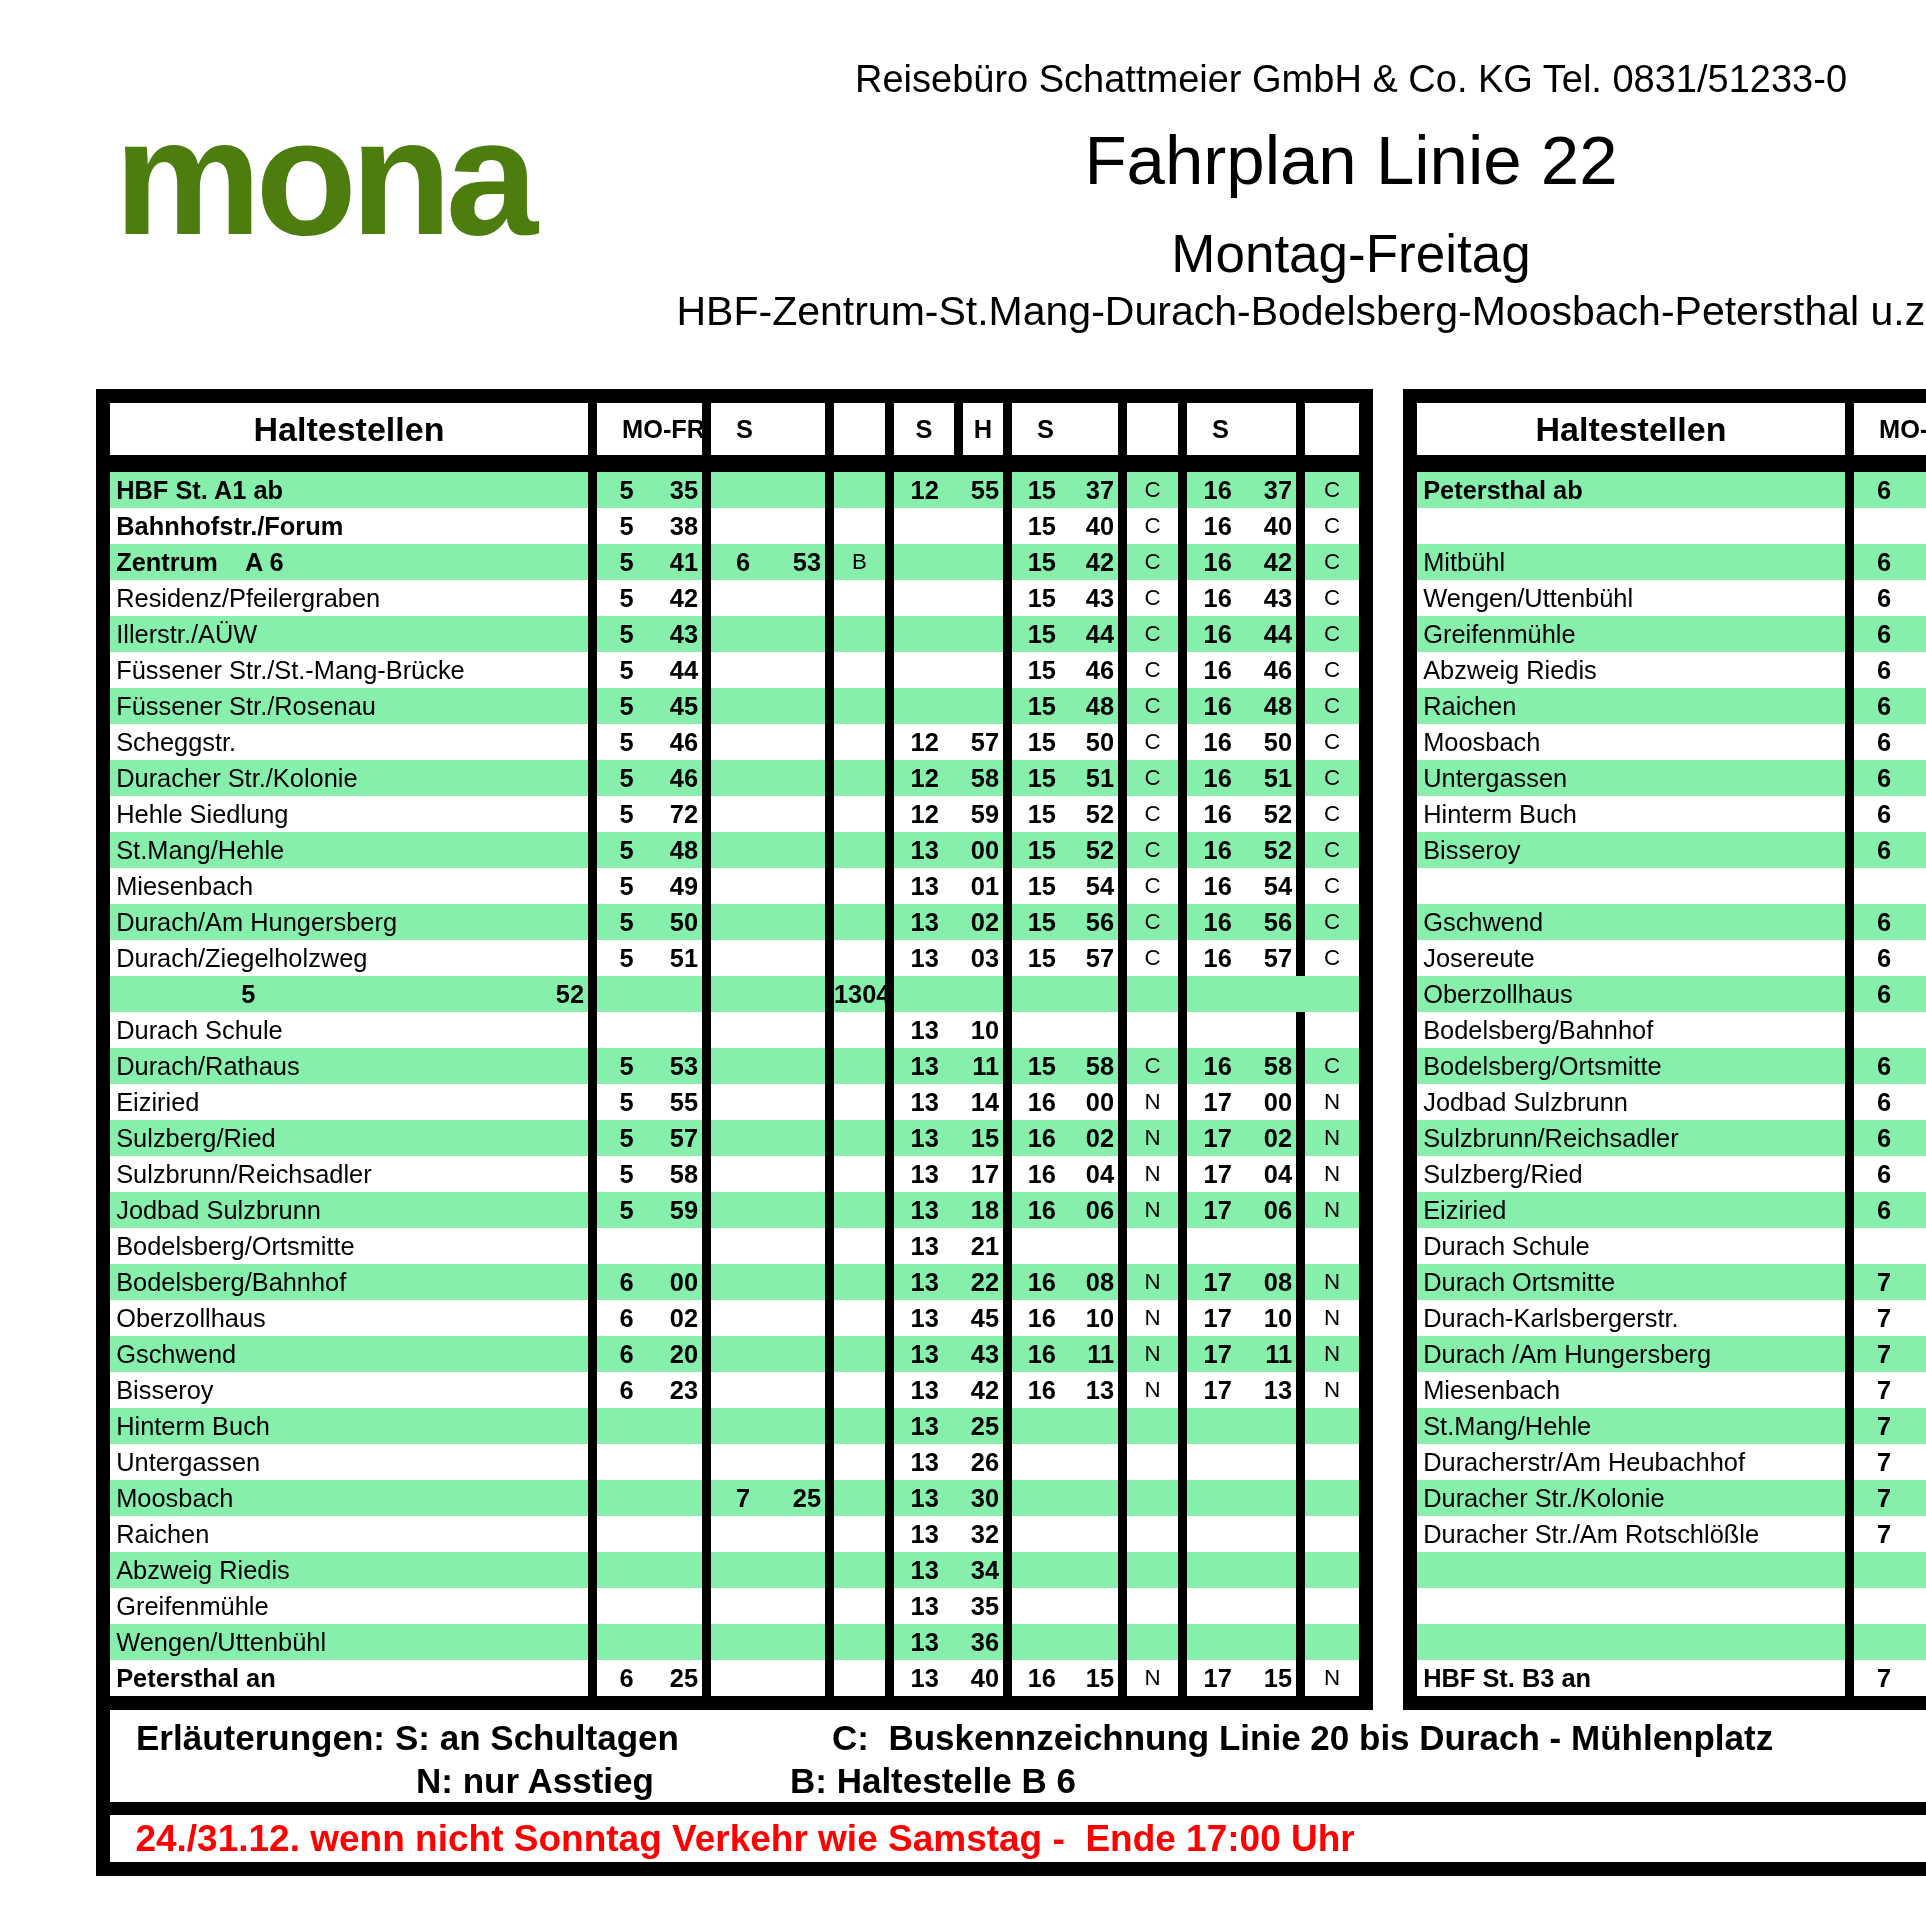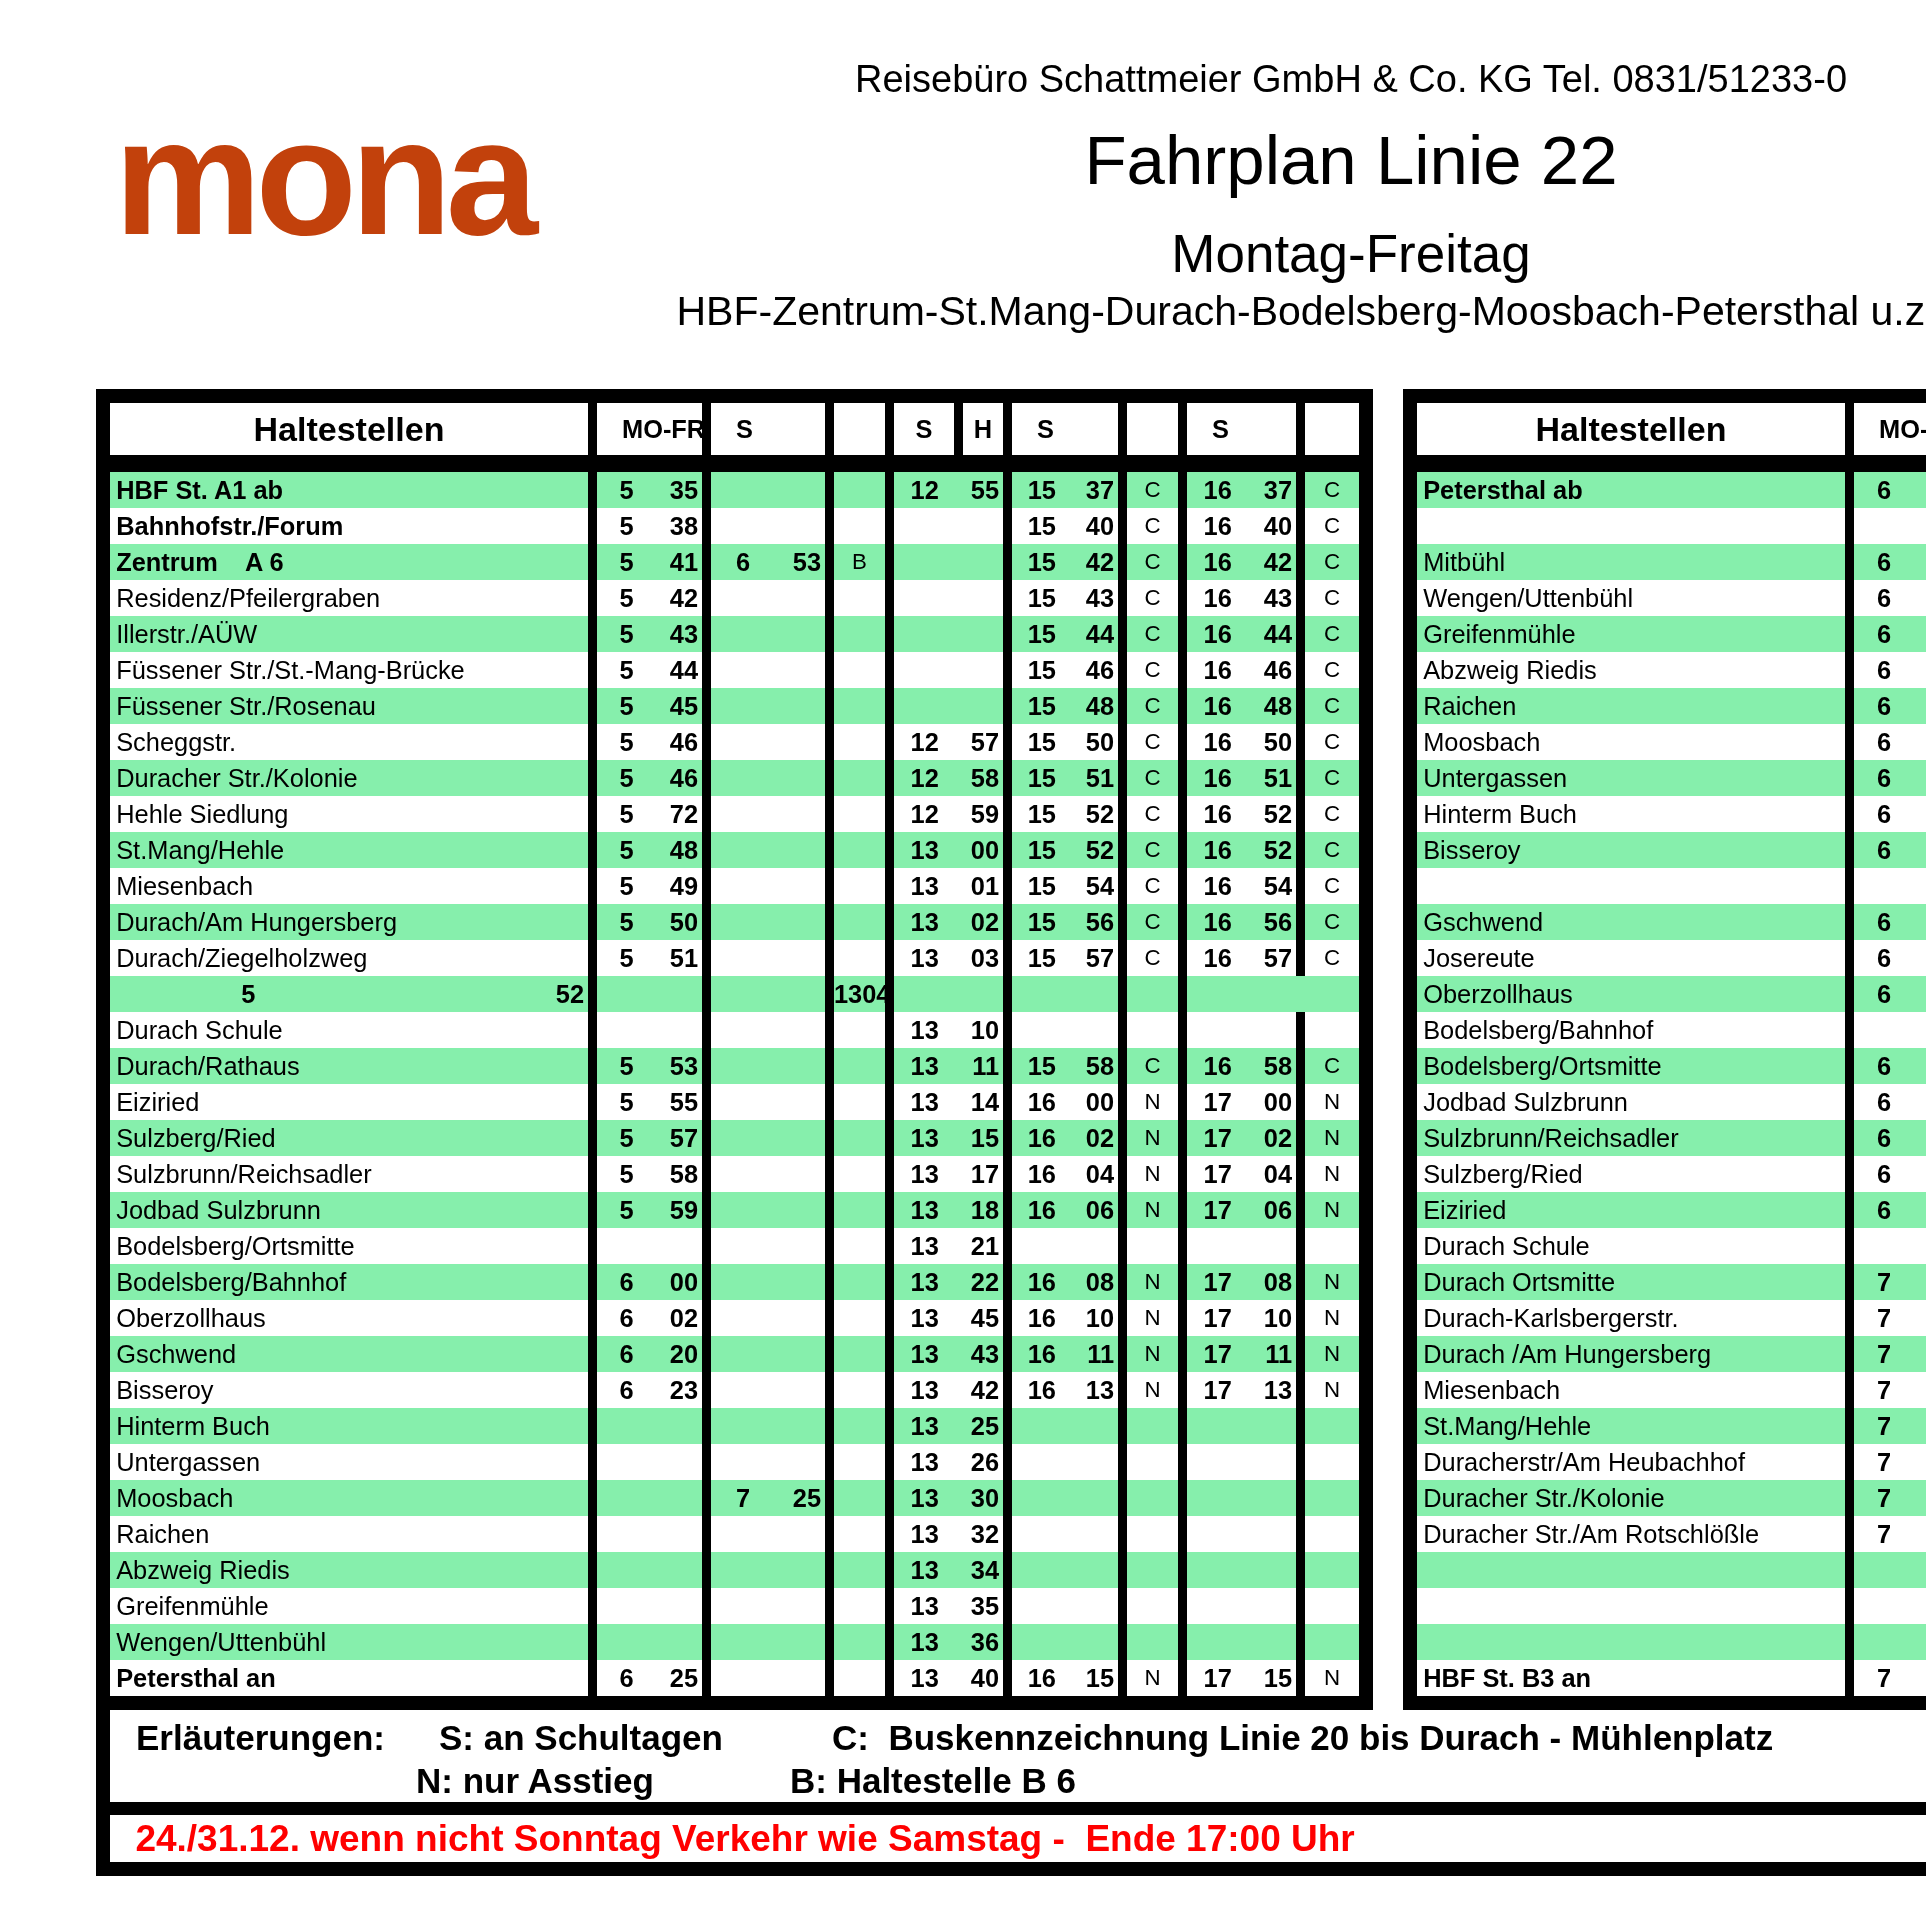--- a/index.html
+++ b/index.html
@@ -3,21 +3,21 @@
 <meta charset="utf-8">
 <style>
   *{box-sizing:border-box;}
   html,body{margin:0;padding:0;background:#fff;}
   .page{position:relative;width:2702px;height:1911px;background:#fff;overflow:hidden;
         font-family:"Liberation Sans","DejaVu Sans",sans-serif;color:#000;}
 
   
   .agency{position:absolute;left:0;top:58px;width:100%;text-align:center;font-size:38px;}
   .logo{position:absolute;left:114px;top:94px;font-size:166px;line-height:1;font-weight:bold;
-        color:#c2410c;letter-spacing:-6.2px;}
+        color:#4d7c0f;letter-spacing:-6.2px;}
   .title{position:absolute;left:0;top:121px;width:100%;text-align:center;font-size:69px;}
   .subtitle{position:absolute;left:0;top:223px;width:100%;text-align:center;font-size:53px;}
   .route{position:absolute;left:0;top:288px;width:100%;text-align:center;font-size:41px;}
 
   
   .sheet{position:absolute;left:96px;top:389px;width:2468px;}
   .tables{display:flex;justify-content:space-between;align-items:flex-start;}
   .ttable{border:14px solid #000;background:#fff;}
   .ttable.left  .trow{grid-template-columns:478px 114px 123px 60px 118px 115px 60px 118px 63px;}
   .ttable.right .trow{grid-template-columns:428px 116px 120px 118px 116px 58px 120px 57px;}
@@ -38,21 +38,21 @@
   .hh{flex:1.4;text-align:center;}
   .mm{flex:1;text-align:right;padding-right:3.9px;}
   .lettercol{justify-content:center;font-size:22.3px;font-weight:normal;}
   .boldrow .namecell{font-weight:bold;}
 
   
   .bottombox{border-left:14px solid #000;border-right:14px solid #000;border-bottom:14px solid #000;background:#fff;}
   .legend{position:relative;height:92px;font-weight:bold;font-size:35px;}
   .legend span{position:absolute;white-space:pre;}
   .lg-heading{left:26px;top:7.7px;}
-  .lg-s{left:285px;top:7.7px;margin-left:44px;}
+  .lg-s{left:285px;top:7.7px;}
   .lg-c{left:722px;top:7.7px;}
   .lg-n{left:306px;top:51px;}
   .lg-b{left:680px;top:51px;text-align:right;}
   .hrbar{height:13px;background:#000;}
   .note{height:47px;display:flex;align-items:center;padding-left:25.4px;
         color:#ff0000;font-weight:bold;font-size:37px;white-space:pre;}
 </style>
 </head>
 <body>
 

